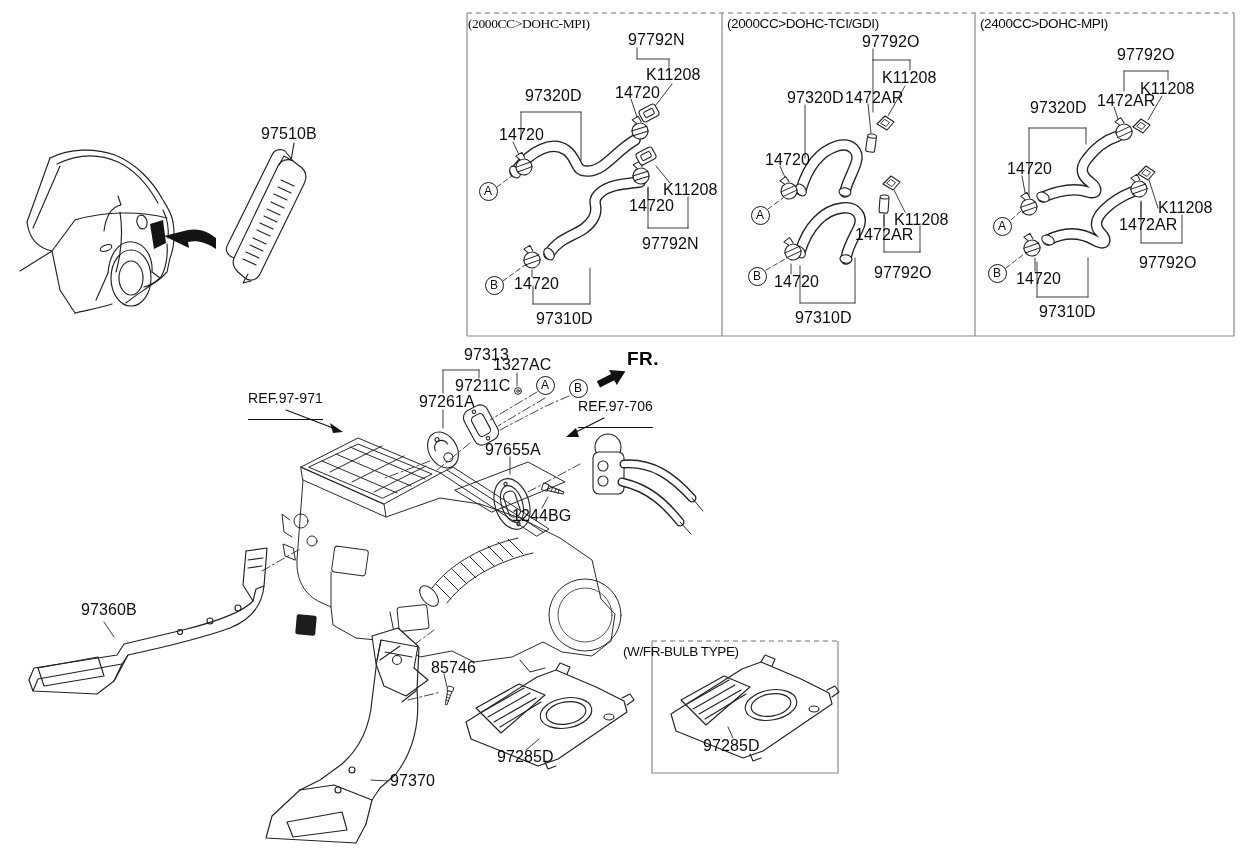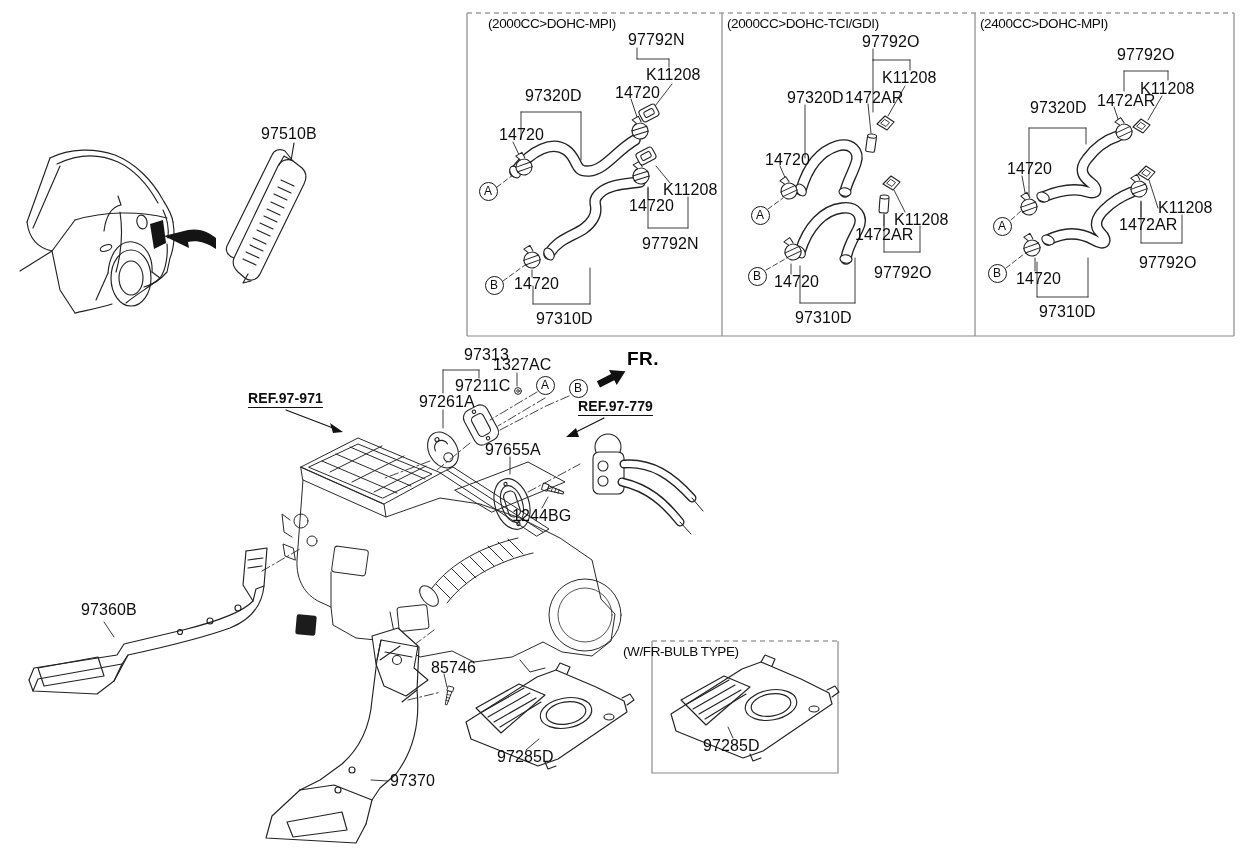--- a/index.html
+++ b/index.html
@@ -1,20 +1,20 @@
 <!DOCTYPE html>
 <html><head>
 <meta charset="utf-8">
 <style>
   html,body{margin:0;padding:0;background:#fff;}
   #stage{position:relative;width:1251px;height:848px;background:#fff;overflow:hidden;
          font-family:"Liberation Sans",sans-serif;}
   #art{position:absolute;left:0;top:0;}
   .lbl{position:absolute;font-size:16px;line-height:13px;color:#0d0d0d;white-space:nowrap;letter-spacing:0.1px;}
-  .lbl.u{font-size:14px;border-bottom:1.4px solid #111;padding-bottom:2px;font-weight:bold;}
+  .lbl.u{font-size:14px;border-bottom:1.4px solid #111;padding-bottom:14px;}
   .callout{position:absolute;width:19px;height:19px;box-sizing:border-box;border:1.4px solid #1a1a1a;
            border-radius:50%;background:#fff;font-size:12px;line-height:16.5px;text-align:center;color:#0d0d0d;}
   .panel-title{position:absolute;font-size:13.5px;letter-spacing:-0.4px;color:#0d0d0d;white-space:nowrap;}
   .fr{position:absolute;left:627px;top:348px;font-size:19px;font-weight:bold;color:#000;letter-spacing:0.5px;}
 </style>
 </head>
 <body>
 
 <div id="stage">
 
@@ -322,35 +322,35 @@
       <ellipse cx="609" cy="717" rx="5" ry="3"></ellipse>
       <path d="M556,670 L560,663 L570,667 L567,674 M622,698 L630,694 L634,700 L627,705"></path>
       <path d="M545,762 L548,769 L556,766"></path>
     </g>
     <use href="#coverShape" transform="translate(205,-8)"></use>
     <path d="M526,750 L539,739" stroke="#333" stroke-width="0.95"></path>
     <path d="M733,738 L728,727" stroke="#333" stroke-width="0.95"></path>
   </g>
 </svg>
 
-  <div class="panel-title" style="left:488px;top:16px;">(2000CC&gt;DOHC-MPI)</div>
+  <div class="panel-title" style="left:468px;top:16px;font-family:Liberation Serif, serif;">(2000CC&gt;DOHC-MPI)</div>
   <div class="panel-title" style="left:727px;top:16px;">(2000CC&gt;DOHC-TCI/GDI)</div>
   <div class="panel-title" style="left:980px;top:16px;">(2400CC&gt;DOHC-MPI)</div>
   <div class="panel-title" style="left:623px;top:644px;">(W/FR-BULB TYPE)</div>
 
   <div class="fr">FR.</div>
 
   <div id="labels">
       <div class="lbl" style="left: 261px; top: 127px;">97510B</div>
       <div class="lbl" style="left: 464px; top: 348px;">97313</div>
       <div class="lbl" style="left: 493px; top: 358px;">1327AC</div>
       <div class="lbl" style="left: 455px; top: 379px;">97211C</div>
       <div class="lbl" style="left: 419px; top: 395px;">97261A</div>
       <div class="lbl u" style="left: 248px; top: 392px;">REF.97-971</div>
-      <div class="lbl u" style="left: 578px; top: 400px;">REF.97-779</div>
+      <div class="lbl u" style="left: 578px; top: 400px;">REF.97-706</div>
       <div class="lbl" style="left: 485px; top: 443px;">97655A</div>
       <div class="lbl" style="left: 512px; top: 509px; text-align: right;">1244BG</div>
       <div class="lbl" style="left: 81px; top: 603px;">97360B</div>
       <div class="lbl" style="left: 431px; top: 661px;">85746</div>
       <div class="lbl" style="left: 390px; top: 774px; text-align: right;">97370</div>
       <div class="lbl" style="left: 497px; top: 750px;">97285D</div>
       <div class="lbl" style="left: 703px; top: 739px;">97285D</div>
       <div class="lbl" style="left: 628px; top: 33px;">97792N</div>
       <div class="lbl" style="left: 646px; top: 68px;">K11208</div>
       <div class="lbl" style="left: 615px; top: 86px;">14720</div>

